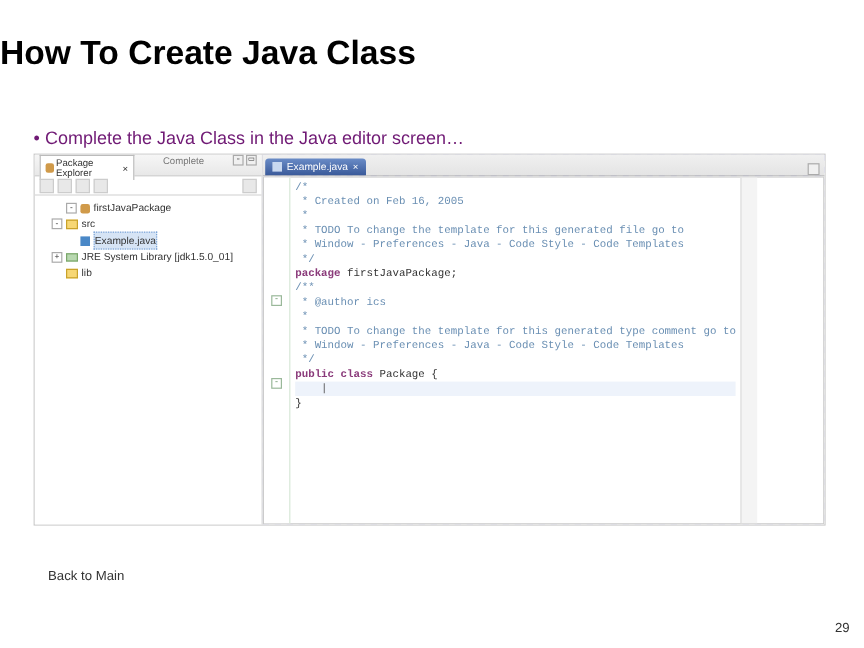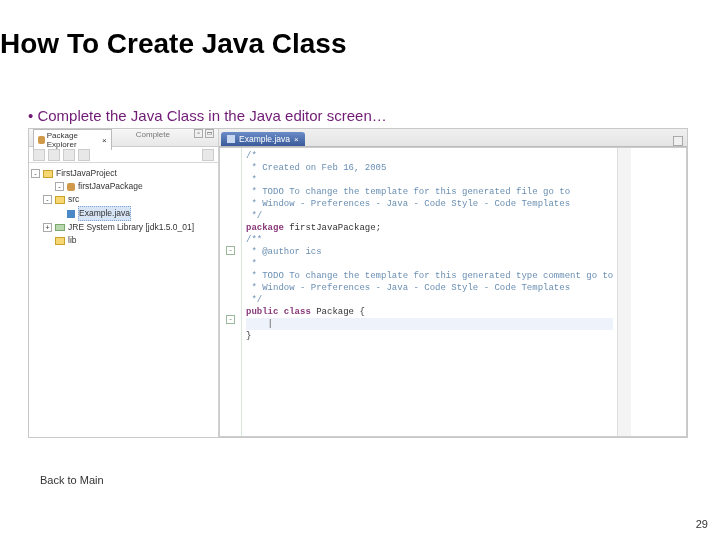--- a/index.html
+++ b/index.html
@@ -70,25 +70,20 @@
           </span>
         </div>
         <div class="toolbar">
           <span class="tb-ico"></span>
           <span class="tb-ico"></span>
           <span class="tb-ico"></span>
           <span class="tb-ico"></span>
           <span class="tb-ico" style="margin-left:auto"></span>
         </div>
         <div class="tree">
-          <div class="tree-row">
-            <span class="exp">-</span>
-            <span class="folder-ico"></span>
-            <span>FirstJavaProject</span>
-          </div>
           <div class="tree-row ind2">
             <span class="exp">-</span>
             <span class="pkg-ico"></span>
             <span>firstJavaPackage</span>
           </div>
           <div class="tree-row ind1">
             <span class="exp">-</span>
             <span class="folder-ico"></span>
             <span>src</span>
           </div>

